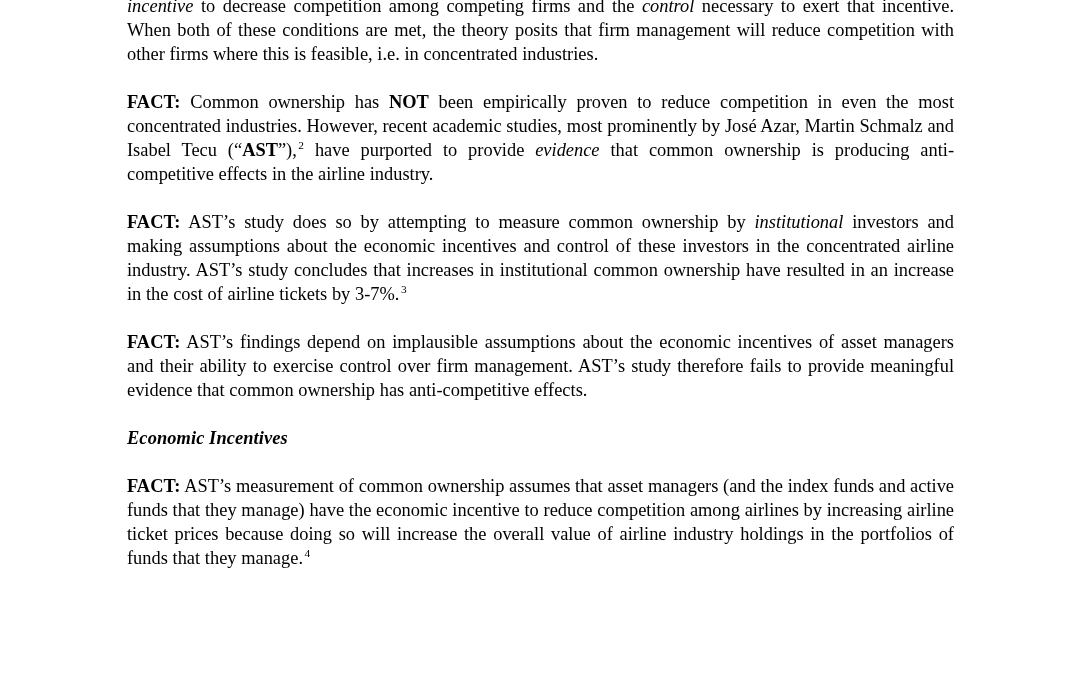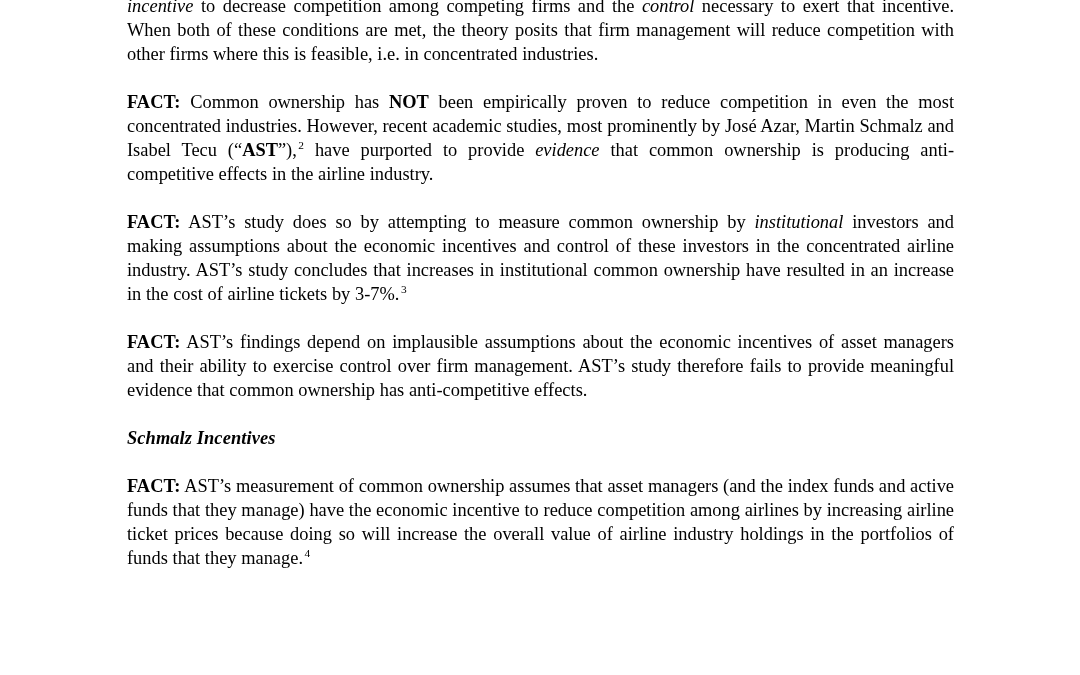--- a/index.html
+++ b/index.html
@@ -71,18 +71,18 @@
   <div id="text-column">
 
     <p class="body-para"><span class="emph">incentive</span><span> to decrease competition among competing firms and the </span><span class="emph">control</span><span> necessary to exert that incentive. When both of these conditions are met, the theory posits that firm management will reduce competition with other firms where this is feasible, i.e. in concentrated industries.</span></p>
 
     <p class="body-para"><span class="fact-lead">FACT:</span><span> Common ownership has </span><span class="strong">NOT</span><span> been empirically proven to reduce competition in even the most concentrated industries. However, recent academic studies, most prominently by José Azar, Martin Schmalz and Isabel Tecu (“</span><span class="strong">AST</span><span>”),</span><sup class="footnote-ref">2</sup><span> have purported to provide </span><span class="emph">evidence</span><span> that common ownership is producing anti-competitive effects in the airline industry.</span></p>
 
     <p class="body-para"><span class="fact-lead">FACT:</span><span> AST’s study does so by attempting to measure common ownership by </span><span class="emph">institutional</span><span> investors and making assumptions about the economic incentives and control of these investors in the concentrated airline industry. AST’s study concludes that increases in institutional common ownership have resulted in an increase in the cost of airline tickets by 3-7%.</span><sup class="footnote-ref">3</sup></p>
 
     <p class="body-para"><span class="fact-lead">FACT:</span><span> AST’s findings depend on implausible assumptions about the economic incentives of asset managers and their ability to exercise control over firm management. AST’s study therefore fails to provide meaningful evidence that common ownership has anti-competitive effects.</span></p>
 
-    <h2 class="section-heading">Schmalz Incentives</h2>
+    <h2 class="section-heading">Economic Incentives</h2>
 
     <p class="body-para"><span class="fact-lead">FACT:</span><span> AST’s measurement of common ownership assumes that asset managers (and the index funds and active funds that they manage) have the economic incentive to reduce competition among airlines by increasing airline ticket prices because doing so will increase the overall value of airline industry holdings in the portfolios of funds that they manage.</span><sup class="footnote-ref">4</sup></p>
 
   </div>
 </div>
 
 </body></html>

